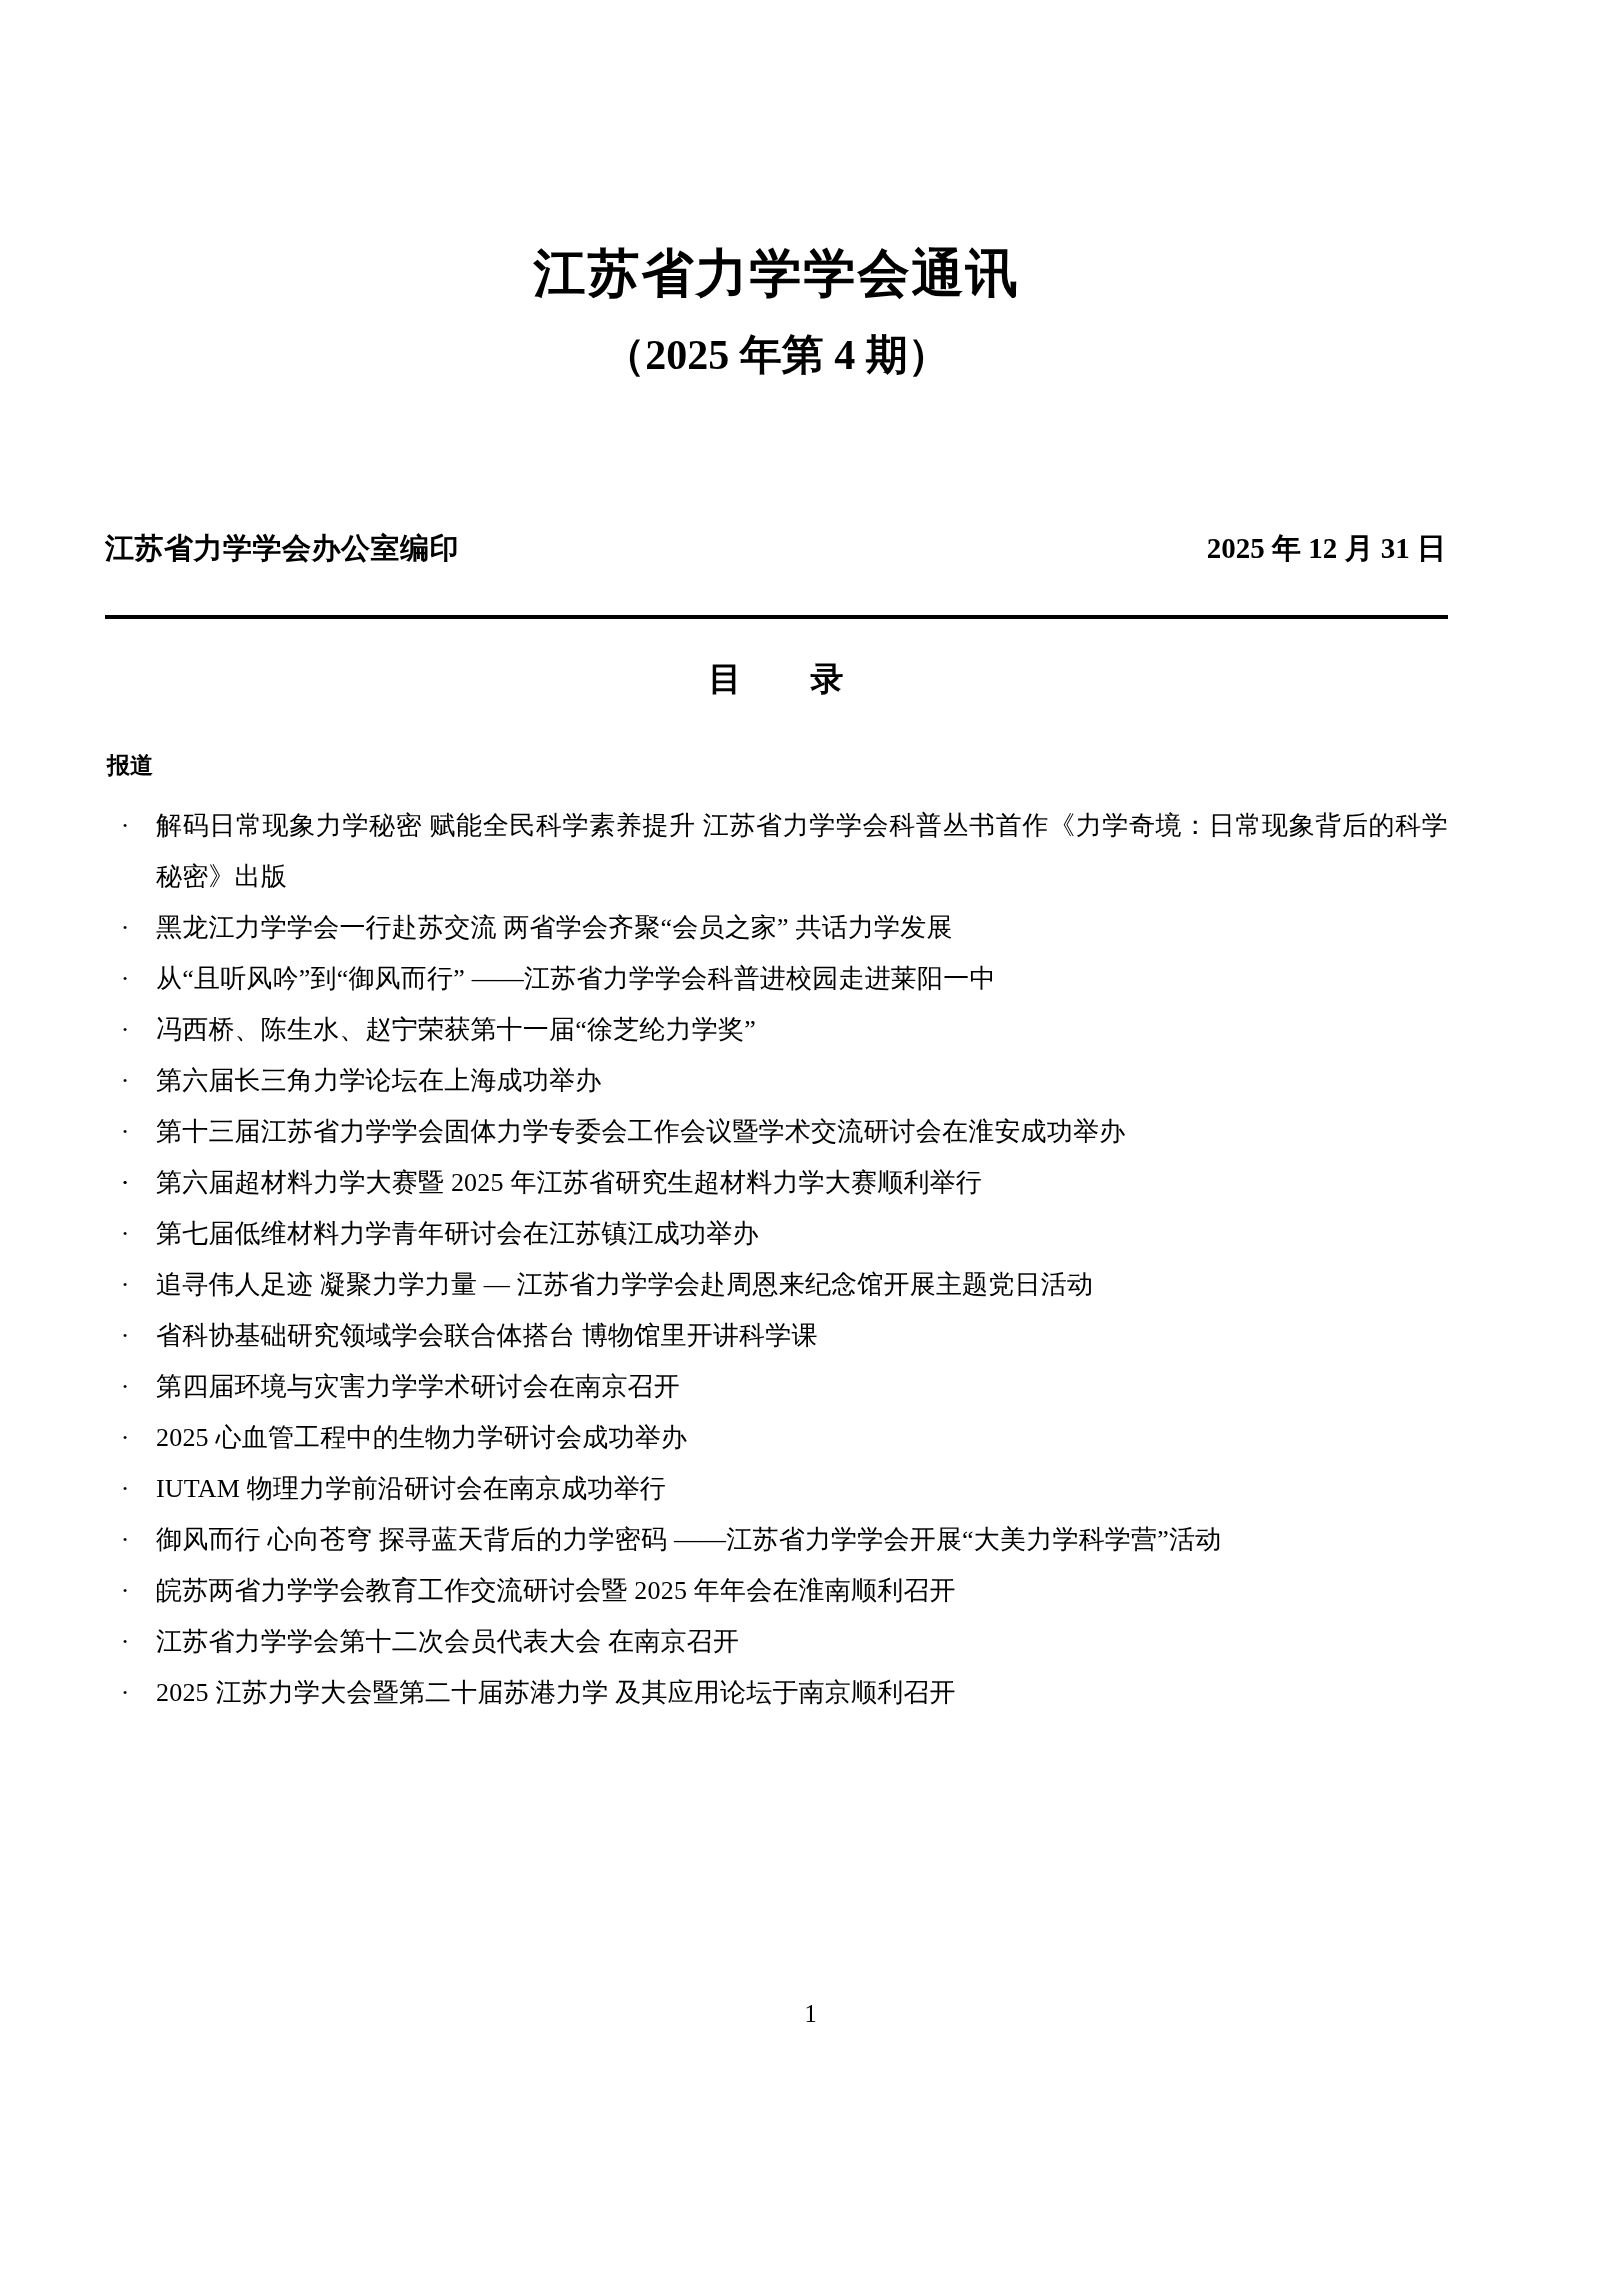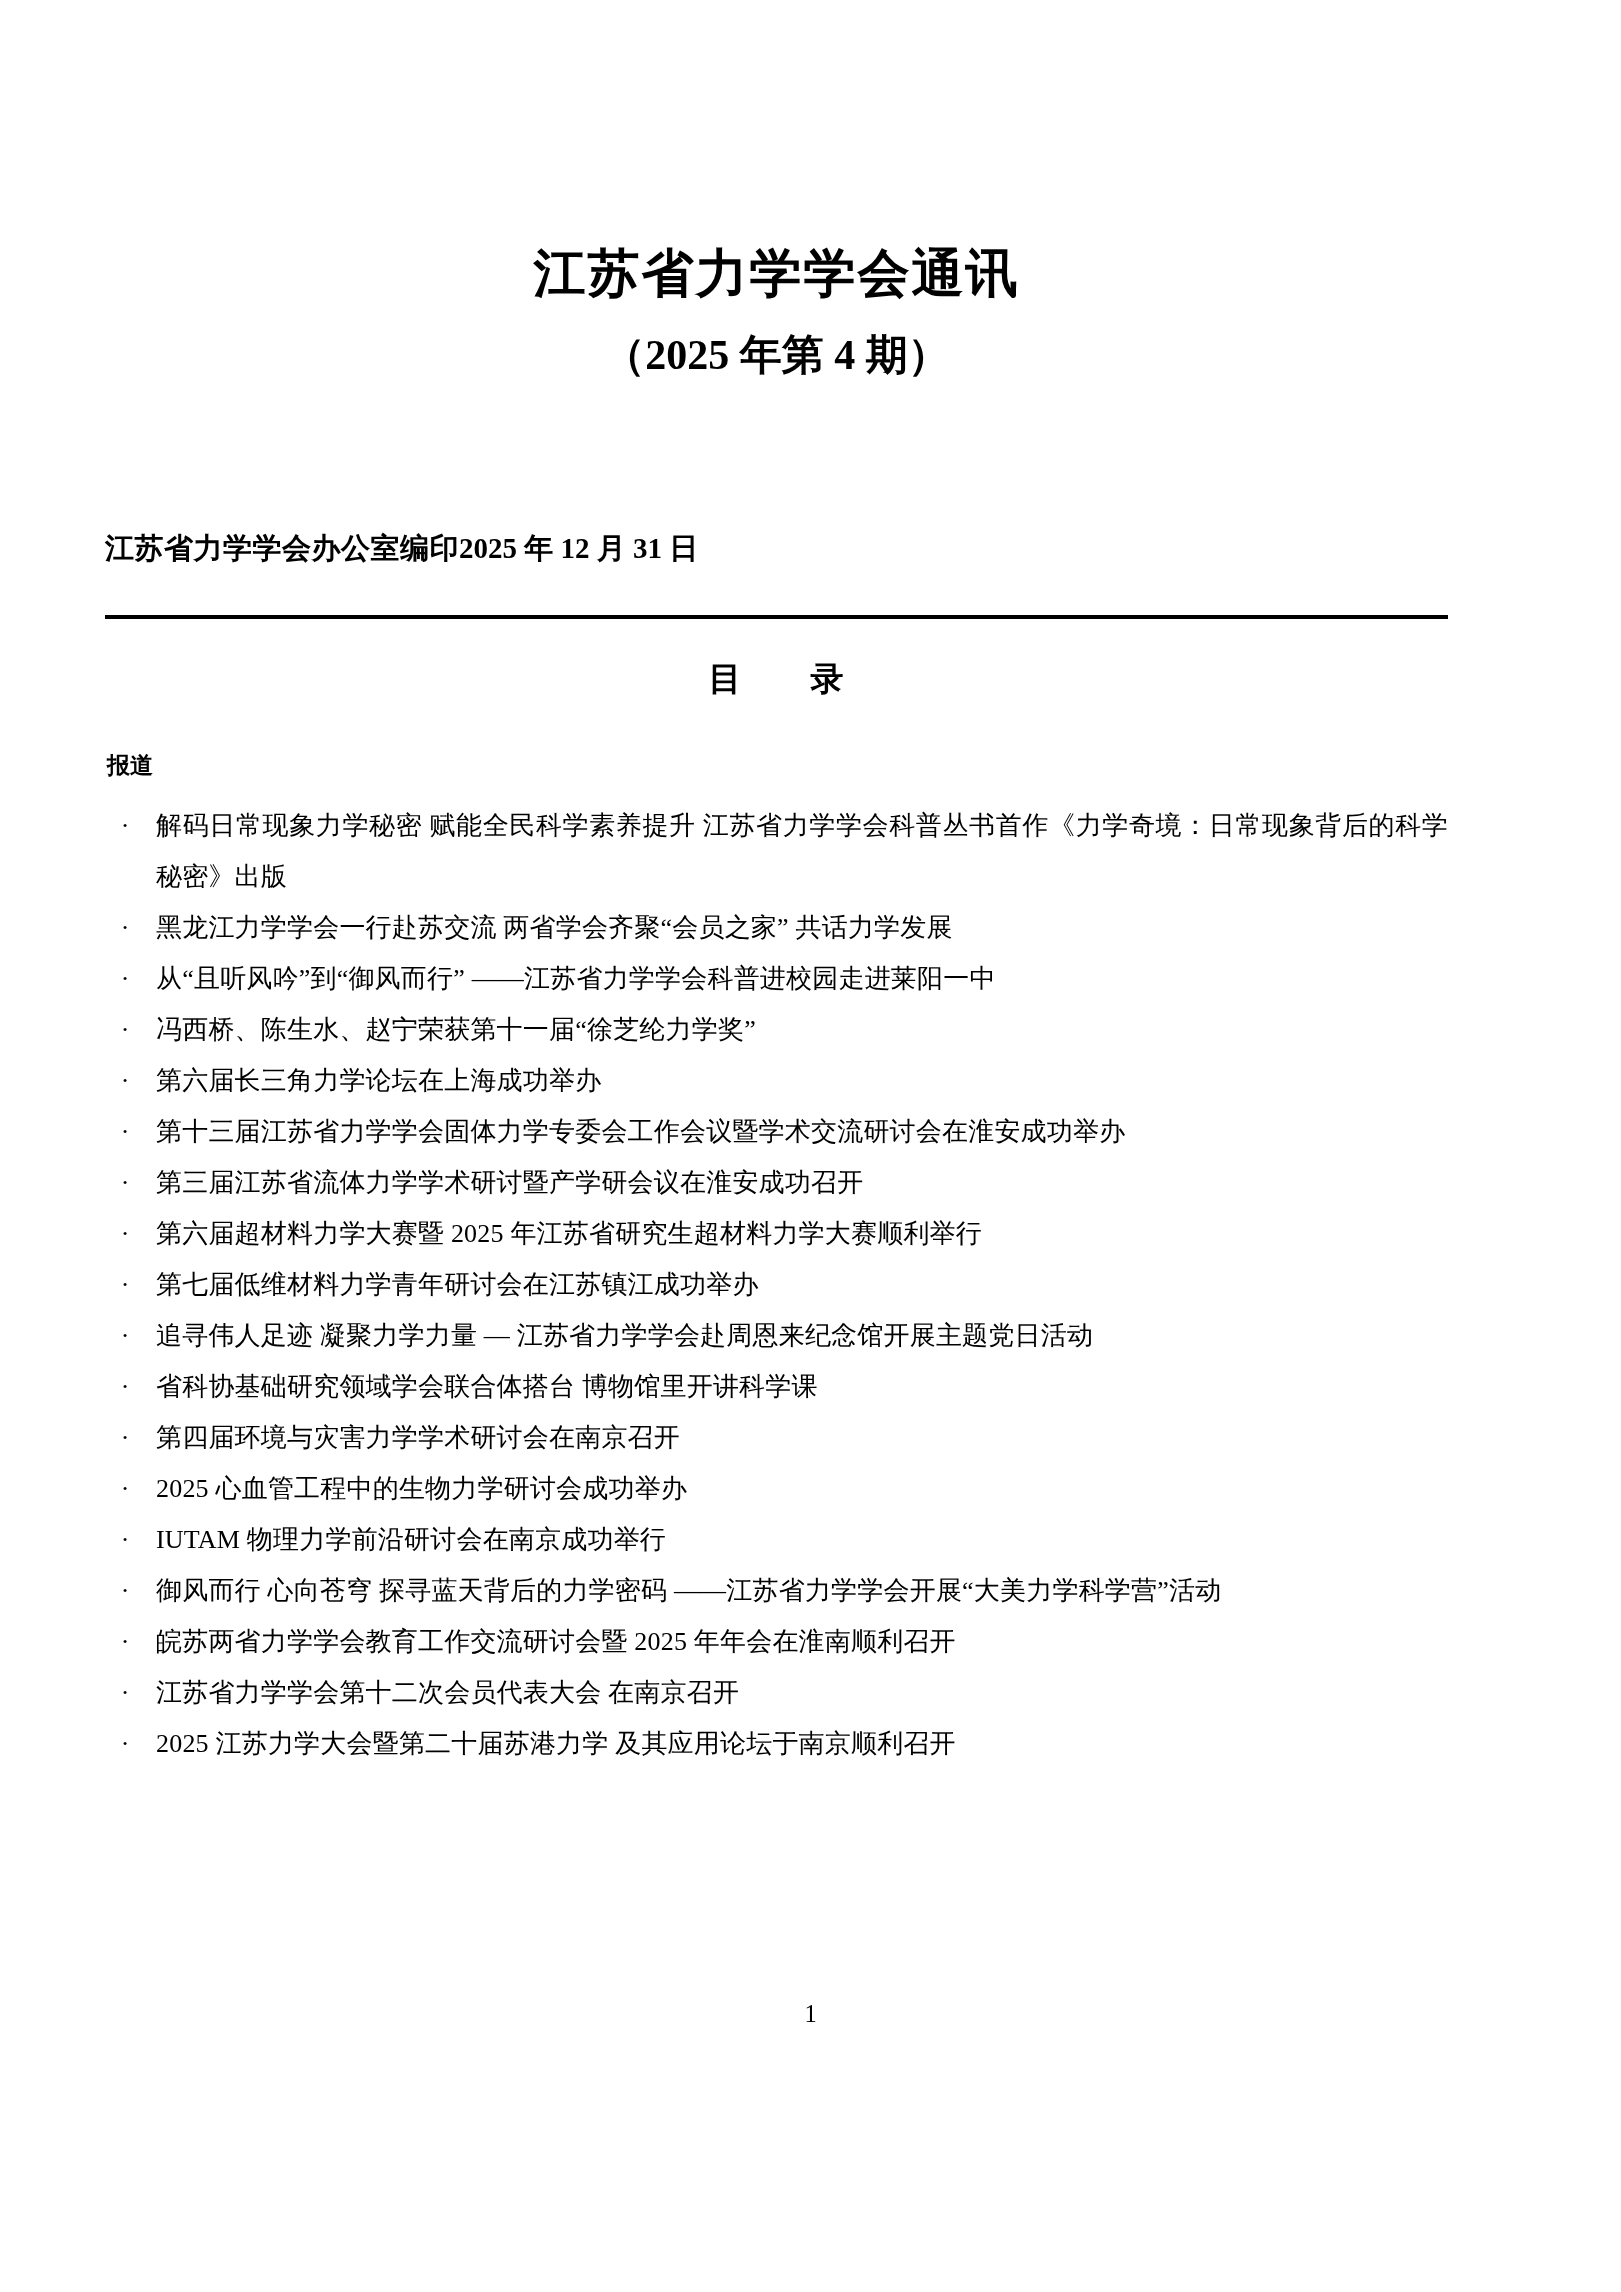--- a/index.html
+++ b/index.html
@@ -44,21 +44,21 @@
     font-family: "Liberation Serif", "DejaVu Serif", serif;
     font-weight: bold;
     font-size: 42px;
     line-height: 1.2;
     margin: 25.5px 0 0 0;
   }
 
   
   .imprint {
     display: flex;
-    justify-content: flex-start;
+    justify-content: space-between;
     align-items: baseline;
     margin-top: 149px;
     font-weight: bold;
     font-size: 29px;
   }
   .imprint-publisher {
     font-family: "DejaVu Sans", "Liberation Sans", sans-serif;
     font-size: 29px;
     letter-spacing: 0.5px;
   }
@@ -151,21 +151,21 @@
 
     <div class="section-heading">报道</div>
 
     <ul class="toc-list">
         <li class="toc-item"><span class="bullet">·</span><span class="toc-text">解码日常现象力学秘密 赋能全民科学素养提升 江苏省力学学会科普丛书首作《力学奇境：日常现象背后的科学秘密》出版</span></li>
         <li class="toc-item"><span class="bullet">·</span><span class="toc-text">黑龙江力学学会一行赴苏交流 两省学会齐聚“会员之家” 共话力学发展</span></li>
         <li class="toc-item"><span class="bullet">·</span><span class="toc-text">从“且听风吟”到“御风而行” ——江苏省力学学会科普进校园走进莱阳一中</span></li>
         <li class="toc-item"><span class="bullet">·</span><span class="toc-text">冯西桥、陈生水、赵宁荣获第十一届“徐芝纶力学奖”</span></li>
         <li class="toc-item"><span class="bullet">·</span><span class="toc-text">第六届长三角力学论坛在上海成功举办</span></li>
         <li class="toc-item"><span class="bullet">·</span><span class="toc-text">第十三届江苏省力学学会固体力学专委会工作会议暨学术交流研讨会在淮安成功举办</span></li>
-        <li class="toc-item"><span class="bullet">·</span><span class="toc-text">第三届江苏省流体力学学术研讨暨产学研会议在淮安成功召开</span></li>
+        <li class="toc-item"><span class="bullet">·</span></li>
         <li class="toc-item"><span class="bullet">·</span><span class="toc-text">第六届超材料力学大赛暨 2025 年江苏省研究生超材料力学大赛顺利举行</span></li>
         <li class="toc-item"><span class="bullet">·</span><span class="toc-text">第七届低维材料力学青年研讨会在江苏镇江成功举办</span></li>
         <li class="toc-item"><span class="bullet">·</span><span class="toc-text">追寻伟人足迹 凝聚力学力量 — 江苏省力学学会赴周恩来纪念馆开展主题党日活动</span></li>
         <li class="toc-item"><span class="bullet">·</span><span class="toc-text">省科协基础研究领域学会联合体搭台 博物馆里开讲科学课</span></li>
         <li class="toc-item"><span class="bullet">·</span><span class="toc-text">第四届环境与灾害力学学术研讨会在南京召开</span></li>
         <li class="toc-item"><span class="bullet">·</span><span class="toc-text">2025 心血管工程中的生物力学研讨会成功举办</span></li>
         <li class="toc-item"><span class="bullet">·</span><span class="toc-text">IUTAM 物理力学前沿研讨会在南京成功举行</span></li>
         <li class="toc-item"><span class="bullet">·</span><span class="toc-text">御风而行 心向苍穹 探寻蓝天背后的力学密码 ——江苏省力学学会开展“大美力学科学营”活动</span></li>
         <li class="toc-item"><span class="bullet">·</span><span class="toc-text">皖苏两省力学学会教育工作交流研讨会暨 2025 年年会在淮南顺利召开</span></li>
         <li class="toc-item"><span class="bullet">·</span><span class="toc-text">江苏省力学学会第十二次会员代表大会 在南京召开</span></li>

